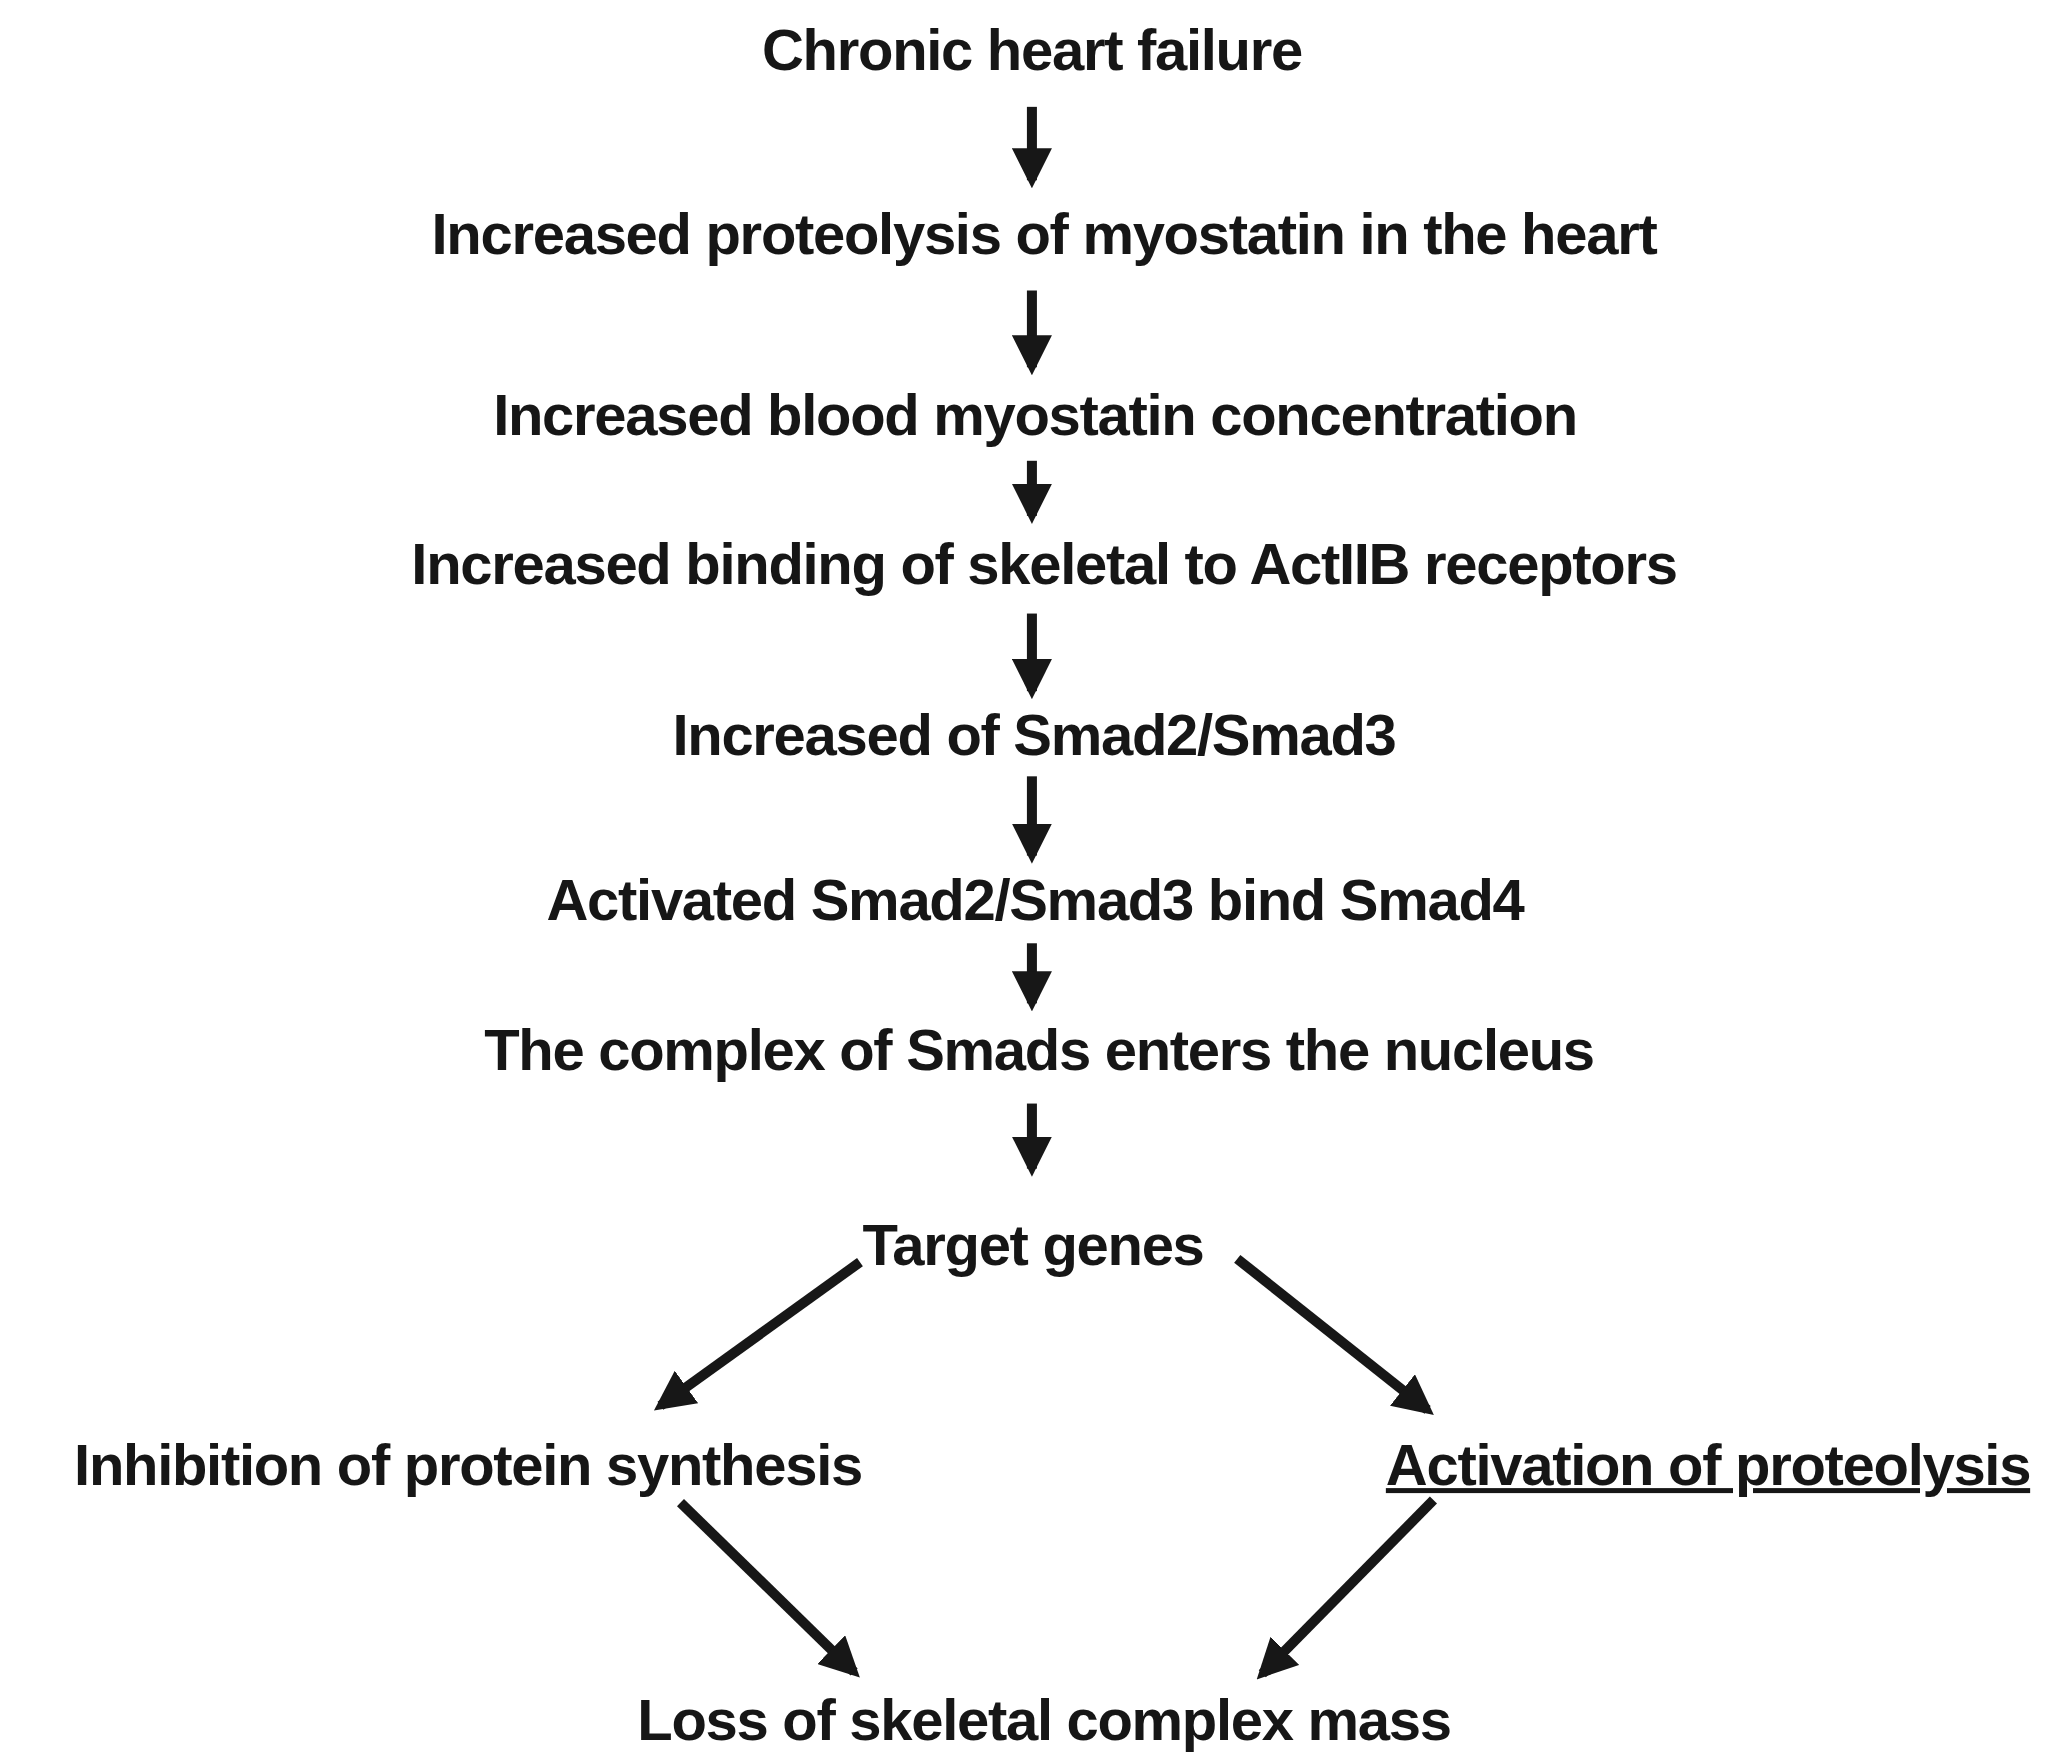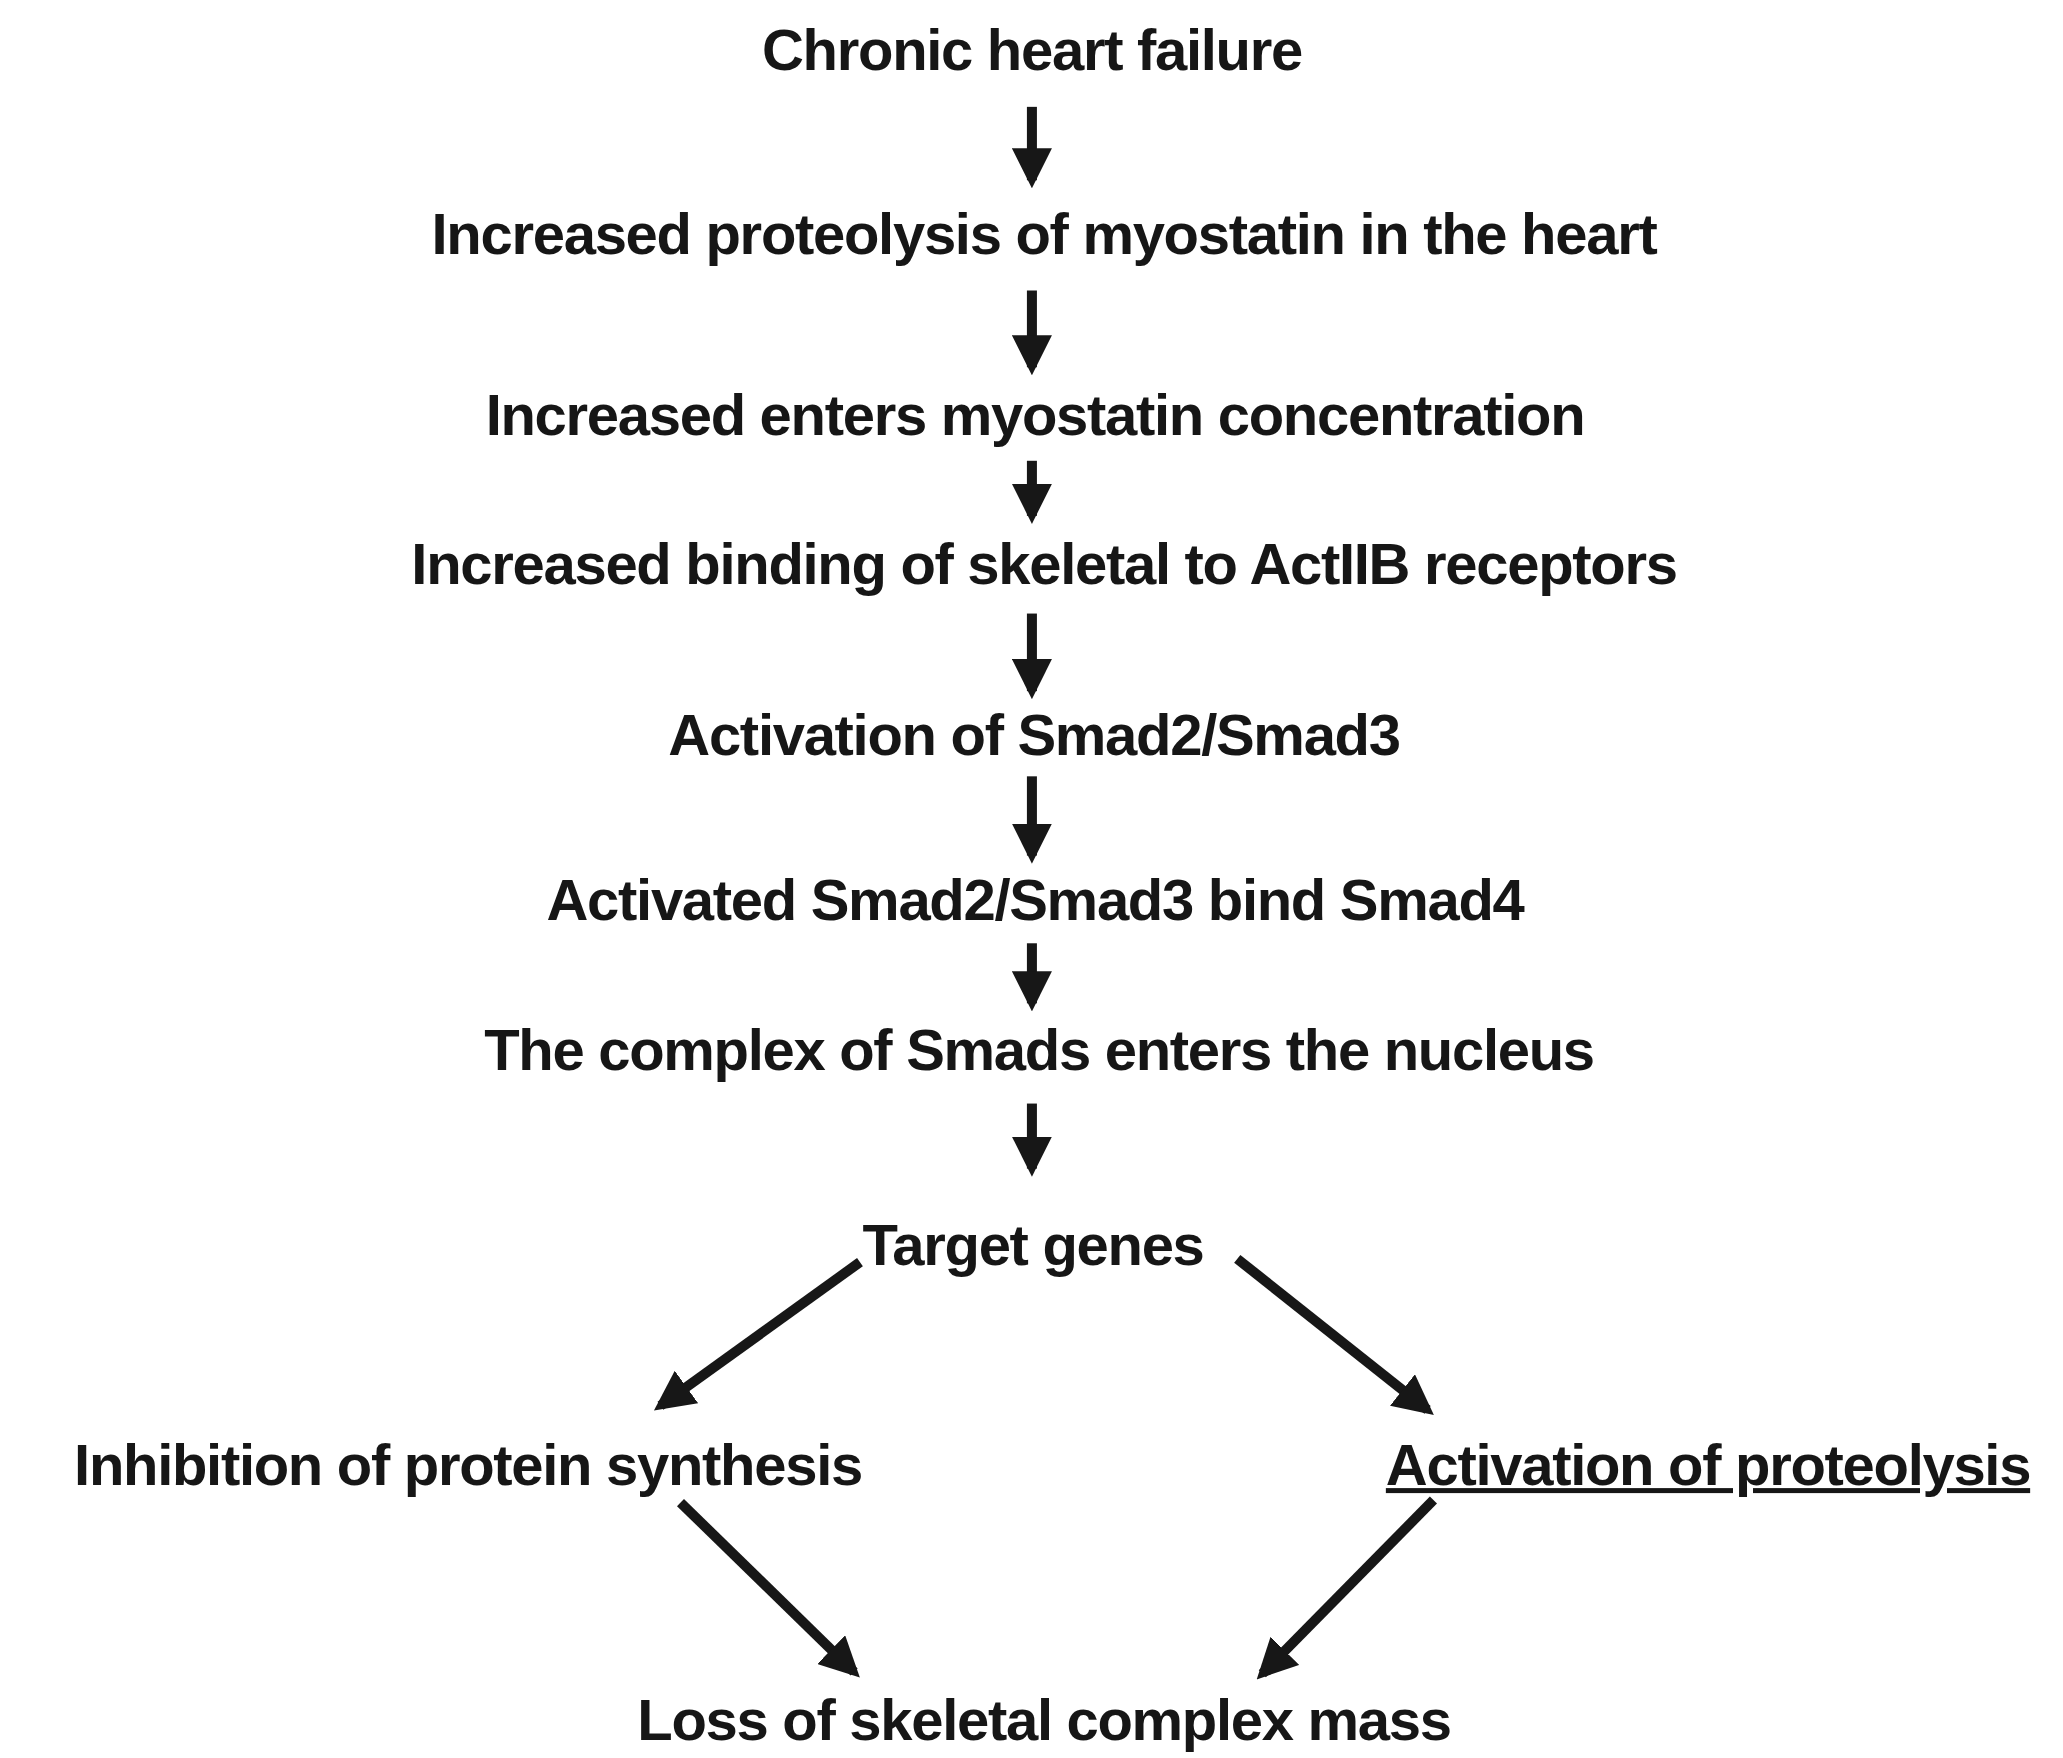--- a/index.html
+++ b/index.html
@@ -67,23 +67,23 @@
 
     <line x1="1030" y1="1512" x2="791" y2="1684" stroke-width="12" marker-end="url(#ah)" stroke="#171717"></line>
     <line x1="1482" y1="1508" x2="1710" y2="1689" stroke-width="12" marker-end="url(#ah)" stroke="#171717"></line>
 
     <line x1="815" y1="1800" x2="1023" y2="2003" stroke-width="12" marker-end="url(#ah)" stroke="#171717"></line>
     <line x1="1717" y1="1797" x2="1512" y2="2005" stroke-width="12" marker-end="url(#ah)" stroke="#171717"></line>
   </svg>
 
   <div class="node n0">Chronic heart failure</div>
   <div class="node n1">Increased proteolysis of myostatin in the heart</div>
-  <div class="node n2">Increased enters myostatin concentration</div>
+  <div class="node n2">Increased blood myostatin concentration</div>
   <div class="node n3">Increased binding of skeletal to ActIIB receptors</div>
-  <div class="node n4">Activation of Smad2/Smad3</div>
+  <div class="node n4">Increased of Smad2/Smad3</div>
   <div class="node n5">Activated Smad2/Smad3 bind Smad4</div>
   <div class="node n6">The complex of Smads enters the nucleus</div>
   <div class="node n7">Target genes</div>
   <div class="node n8">Inhibition of protein synthesis</div>
   <div class="node n9">Activation of proteolysis</div>
   <div class="node n10">Loss of skeletal complex mass</div>
 
 </div>
 
 

